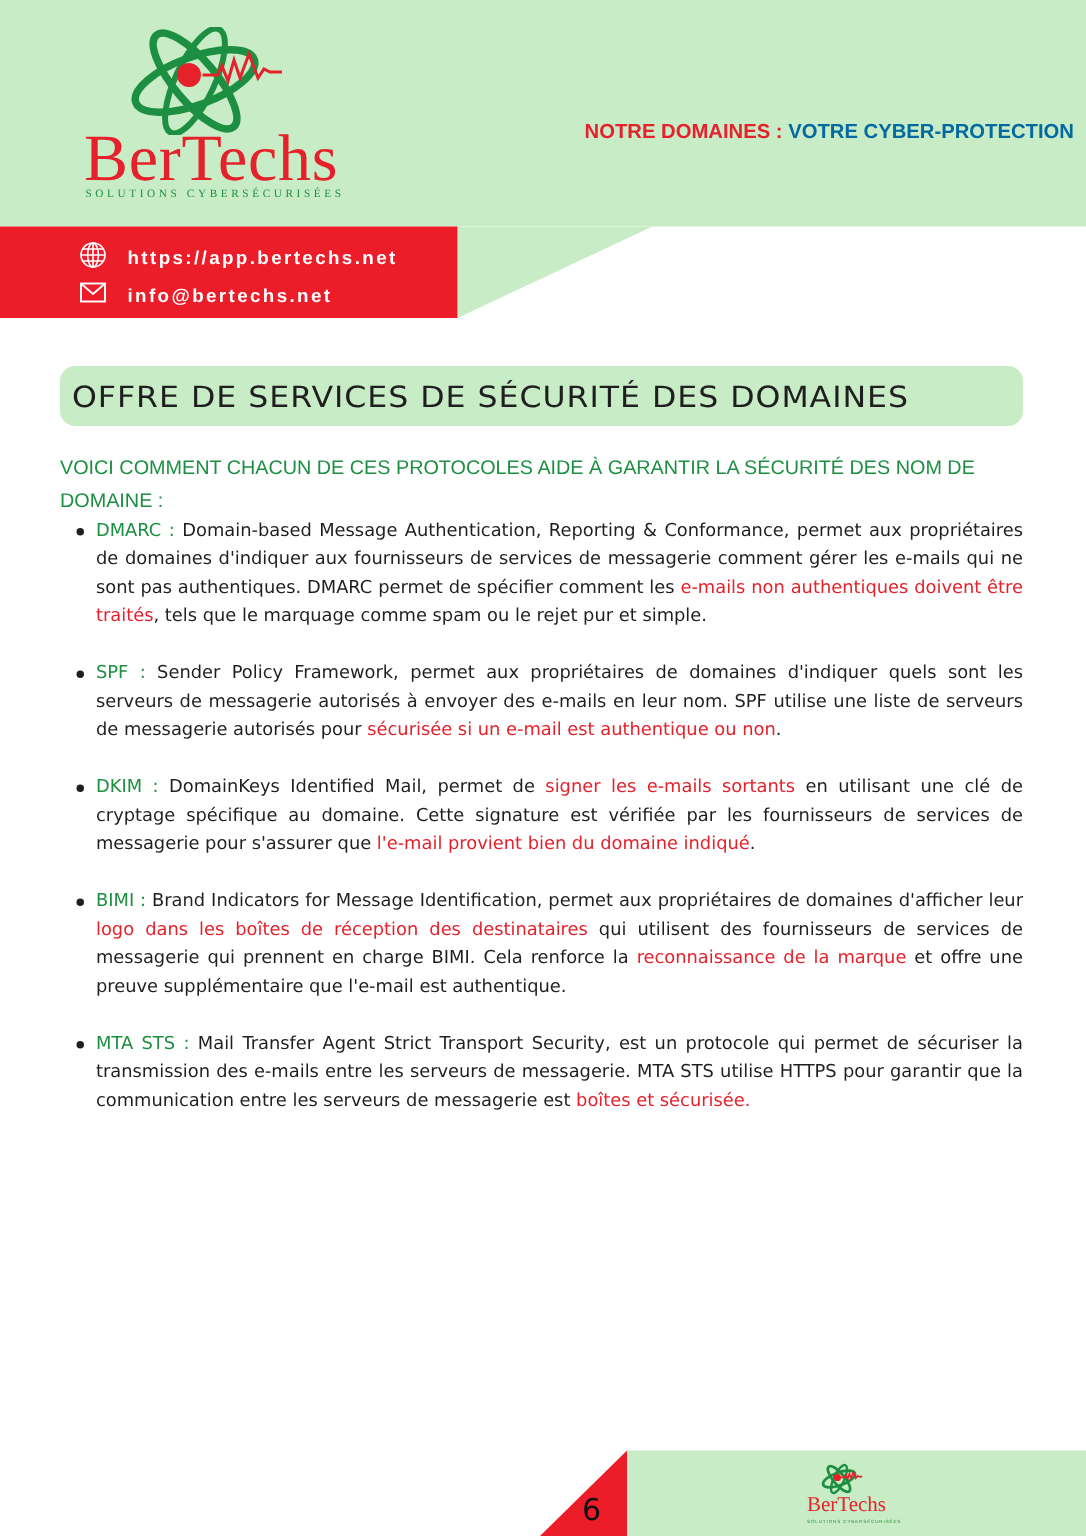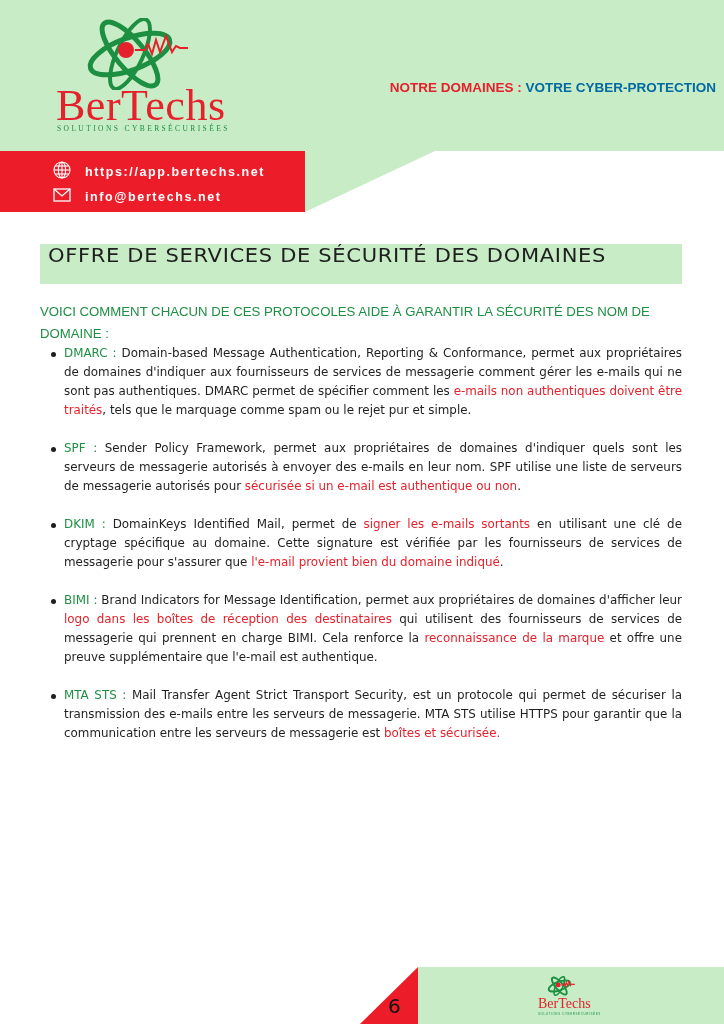--- a/index.html
+++ b/index.html
@@ -20,21 +20,21 @@
   .mission { position: absolute; right: 8px; top: 80px; font-size: 13.5px; font-weight: bold; white-space: nowrap; }
   .mission .m-red { color: #e5212b; }
   .mission .m-green { color: #0369a1; }
 
   .contact-row { position: absolute; left: 52px; display: flex; align-items: flex-end; color: #ffffff; font-family: "Liberation Sans", sans-serif; font-weight: bold; font-size: 12.5px; letter-spacing: 1.6px; }
   .contact-row.r1 { top: 161px; }
   .contact-row.r2 { top: 186px; }
   .contact-row .ic { width: 20px; height: 18px; margin-right: 13px; display: inline-flex; align-items: center; justify-content: center; }
 
   
-  .sec-title { position: absolute; left: 40px; top: 244px; width: 642px; height: 40px; background: #c8ecc6; display: flex; padding-left: 8px; }
+  .sec-title { position: absolute; left: 40px; top: 244px; width: 642px; height: 40px; background: #c8ecc6; display: flex; align-items: center; padding-left: 8px; border-radius: 10px; }
   .sec-title span { font-family: "DejaVu Sans", sans-serif; font-size: 19.5px; letter-spacing: 0.6px; color: #1f1f1f; transform: scaleX(1.08); transform-origin: left center; white-space: nowrap; }
 
   .intro { position: absolute; left: 40px; top: 301px; width: 645px; color: #1d8f42; font-weight: normal; font-size: 13.2px; line-height: 22px; }
 
   .list { position: absolute; left: 48px; top: 344px; width: 634px; list-style: none; }
   .item { position: relative; padding-left: 16px; font-family: "DejaVu Sans", sans-serif; font-size: 11.9px; line-height: 19px; text-align: justify; color: #1f1f1f; }
   .item::before { content: ""; position: absolute; left: 3px; top: 8px; width: 5px; height: 5px; border-radius: 50%; background: #1f1f1f; }
   .item + .item { margin-top: 19px; }
   .lbl { color: #1d8f42; }
   .hl { color: #e5212b; }

